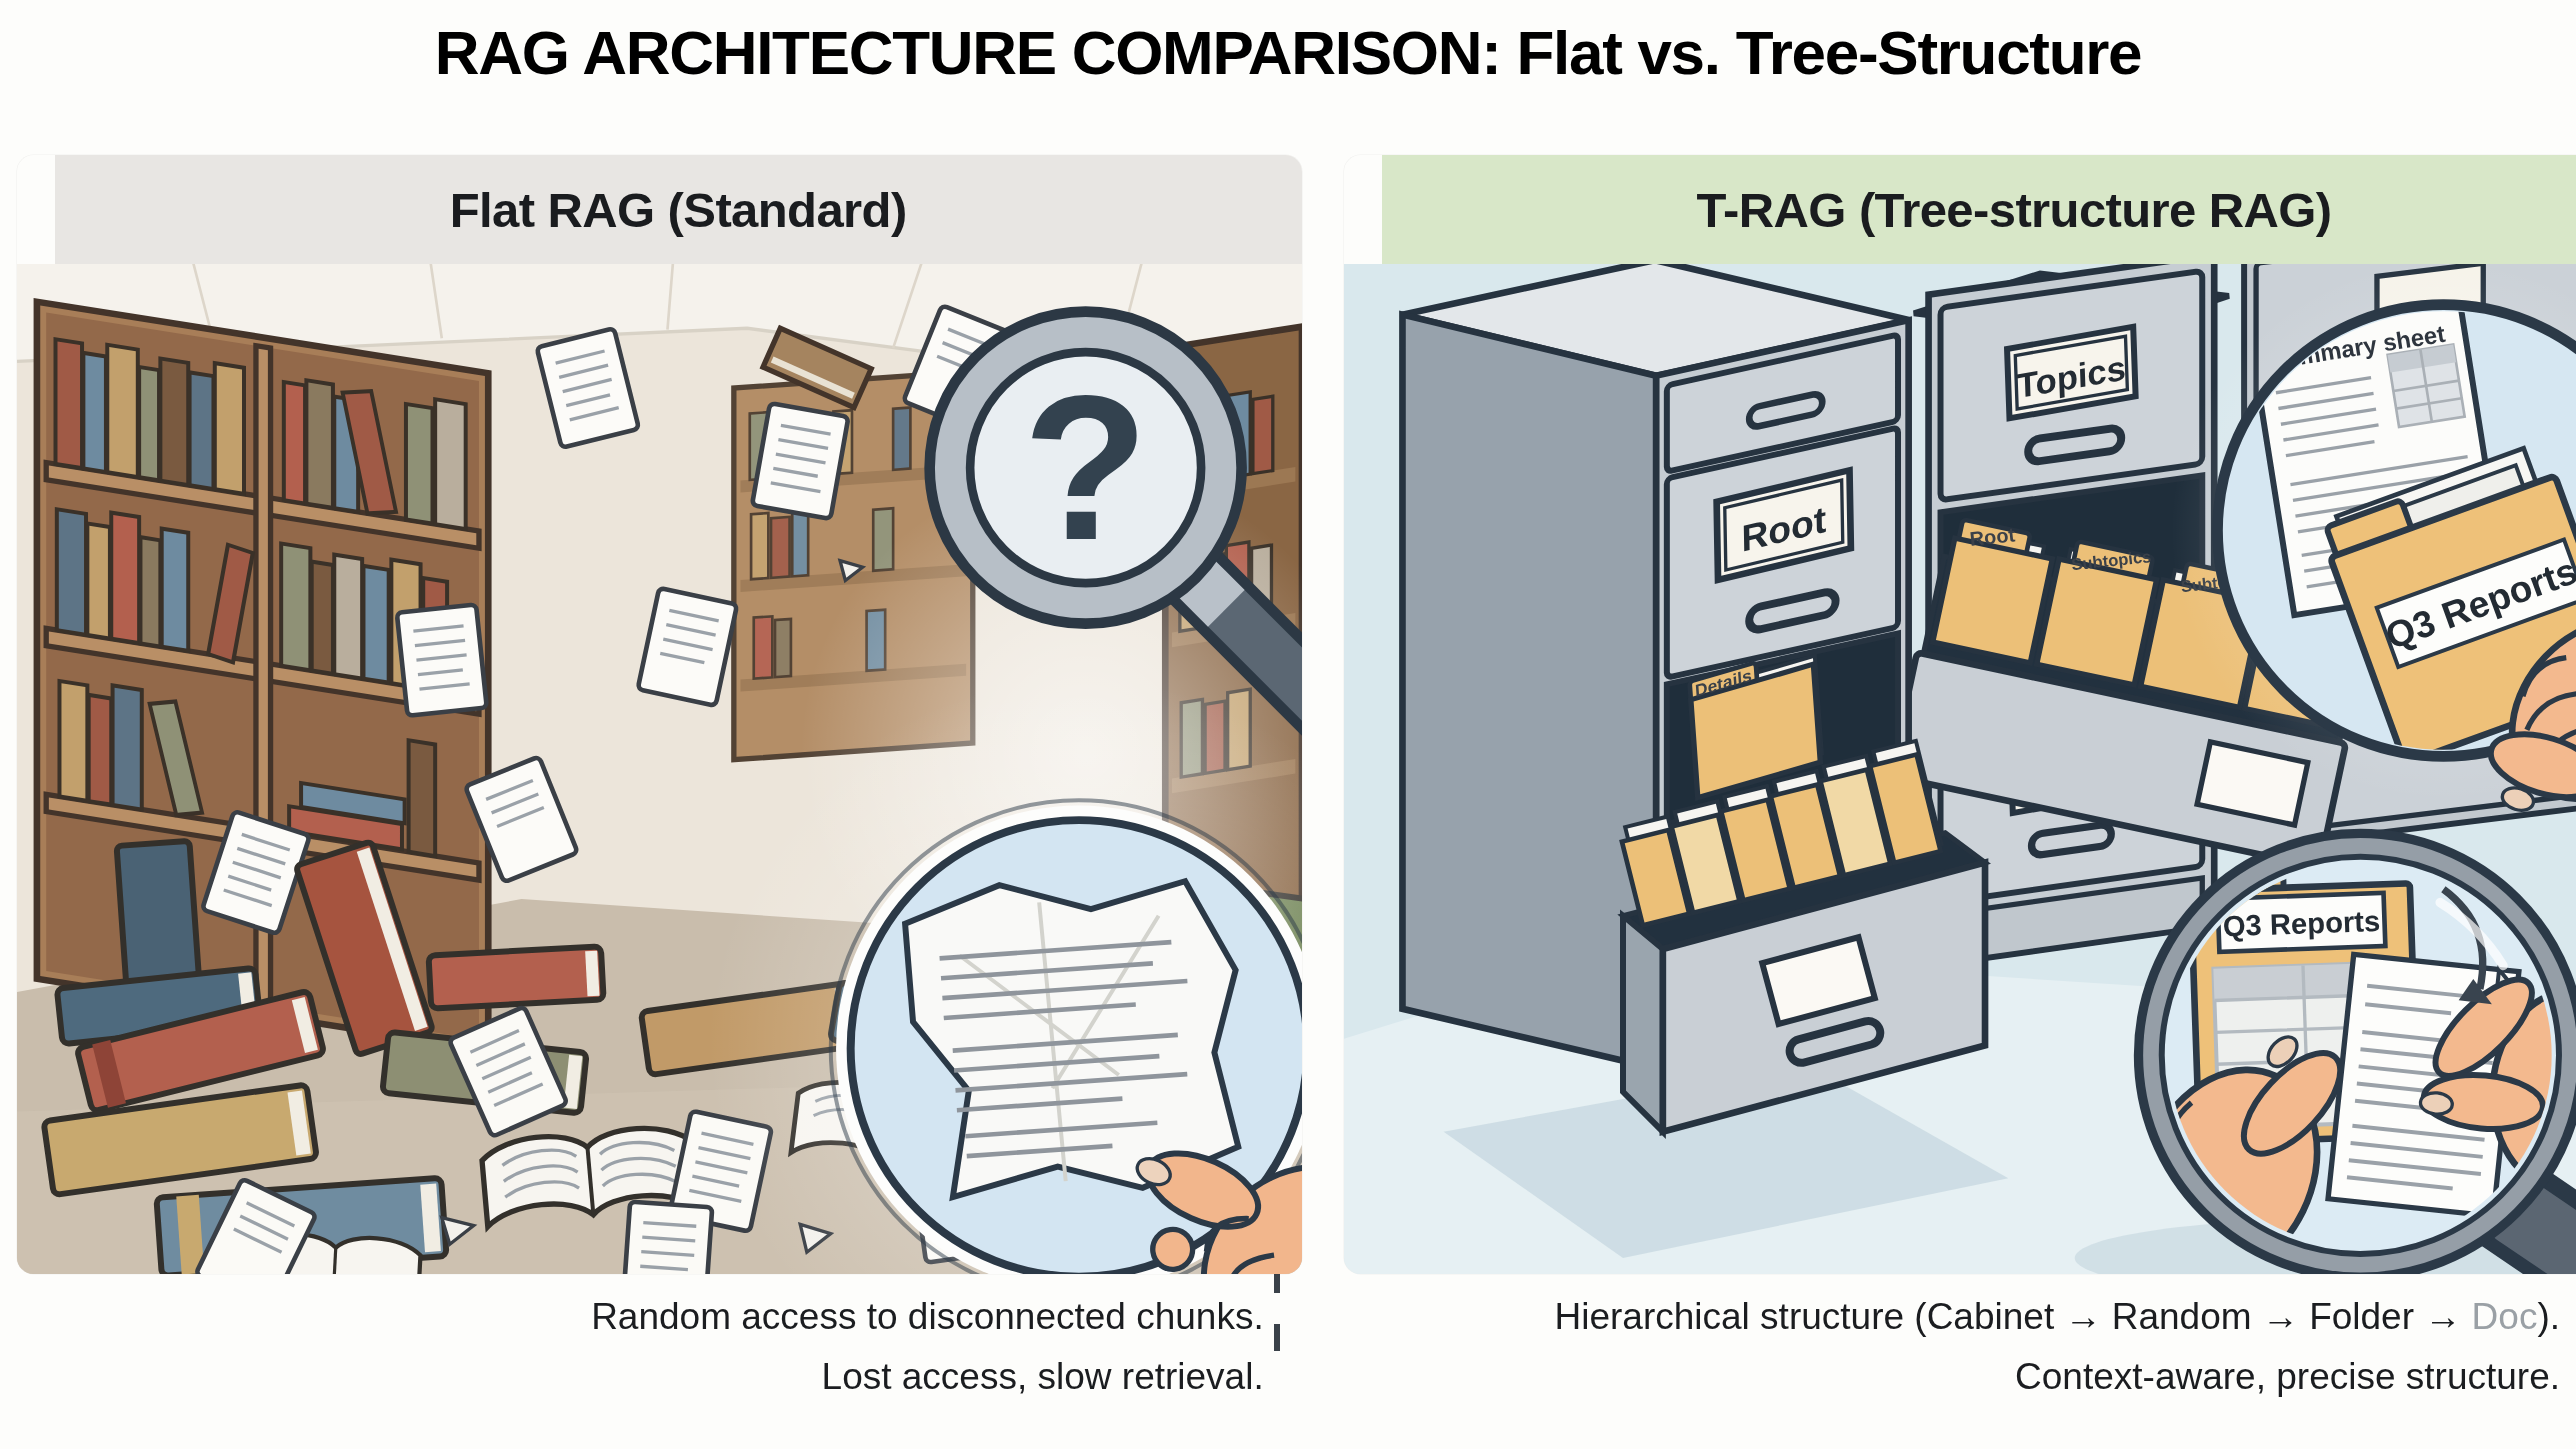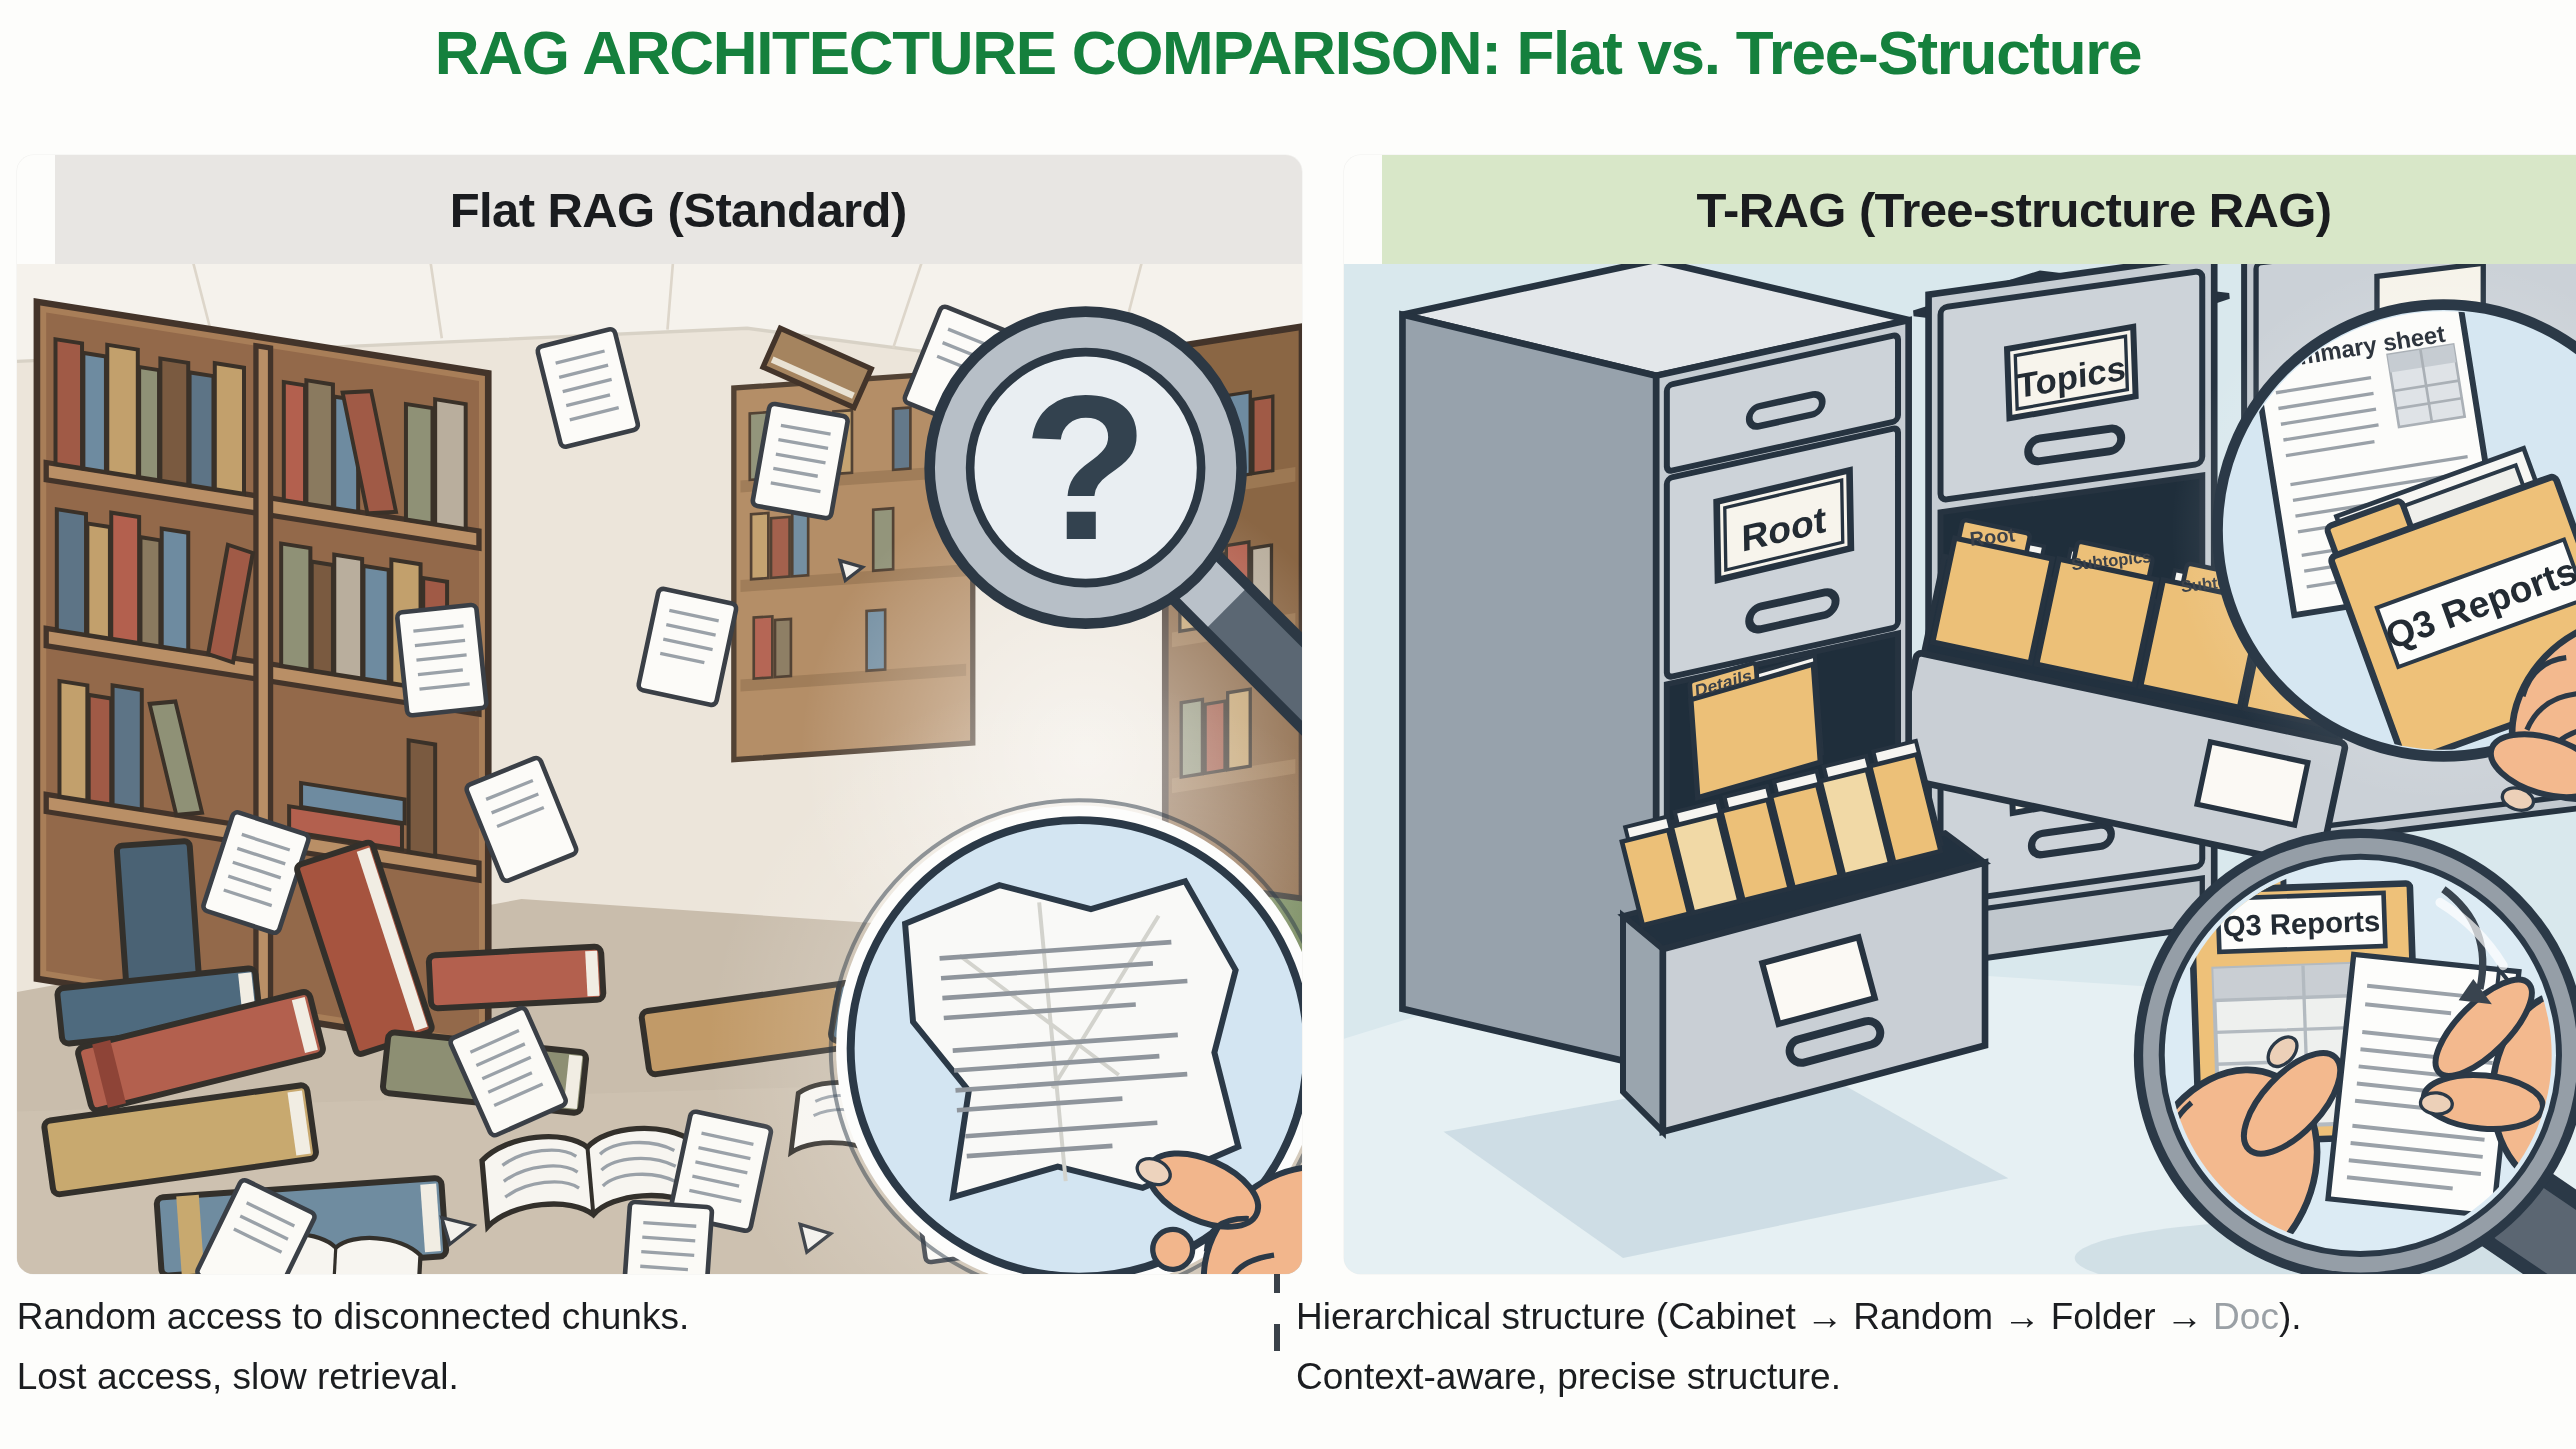--- a/index.html
+++ b/index.html
@@ -1,30 +1,30 @@
 <!DOCTYPE html>
 <html style="font-size:10.3px"><head>
 <meta charset="utf-8">
 <style>
   html,body{margin:0;padding:0;background:#fdfdfb;}
   .stage{position:relative;width:2576px;height:1449px;background:#fdfdfb;overflow:hidden;
          font-family:"Liberation Sans",sans-serif;}
   .page-title{position:absolute;top:16.7px;left:0;width:100%;text-align:center;
-      font-size:62px;font-weight:bold;color:#15803d;letter-spacing:-1.3px;white-space:nowrap;}
+      font-size:62px;font-weight:bold;color:#000000;letter-spacing:-1.3px;white-space:nowrap;}
   .panel{position:absolute;top:155px;height:1119px;border-radius:16.7px;overflow:hidden;
          box-shadow:0 0 0 0.6px rgba(0,0,0,.05);padding-left:38px;}
   .panel.left{left:16.7px;width:1247px;}
   .panel.right{left:1296px;width:1264px;margin-left:48px;}
   .panel header{height:109px;display:flex;align-items:center;justify-content:center;
       font-size:49px;font-weight:bold;color:#1a1c1f;letter-spacing:-0.6px;}
   .scene{position:absolute;left:0;top:109px;right:0;bottom:0;}
   .scene svg{display:block;width:100%;height:100%;}
   .divider{position:absolute;left:1274px;top:164px;width:5.8px;height:1218px;
       background:repeating-linear-gradient(180deg,#3a4149 0 27px,transparent 27px 58px);}
-  .caption{position:absolute;top:1287px;text-align:left;font-size:37px;color:#1b1d20;
+  .caption{position:absolute;top:1287px;text-align:right;font-size:37px;color:#1b1d20;
       line-height:1.62;letter-spacing:0px;}
   .caption.left-cap{left:16.7px;width:1247px;}
   .caption.right-cap{left:1296px;width:1264px;}
   .caption .faded{color:#9aa0a5;margin-top:20px;}
   text{font-family:"Liberation Sans",sans-serif;}
 </style>
 </head>
 <body>
 
 <div class="stage">

